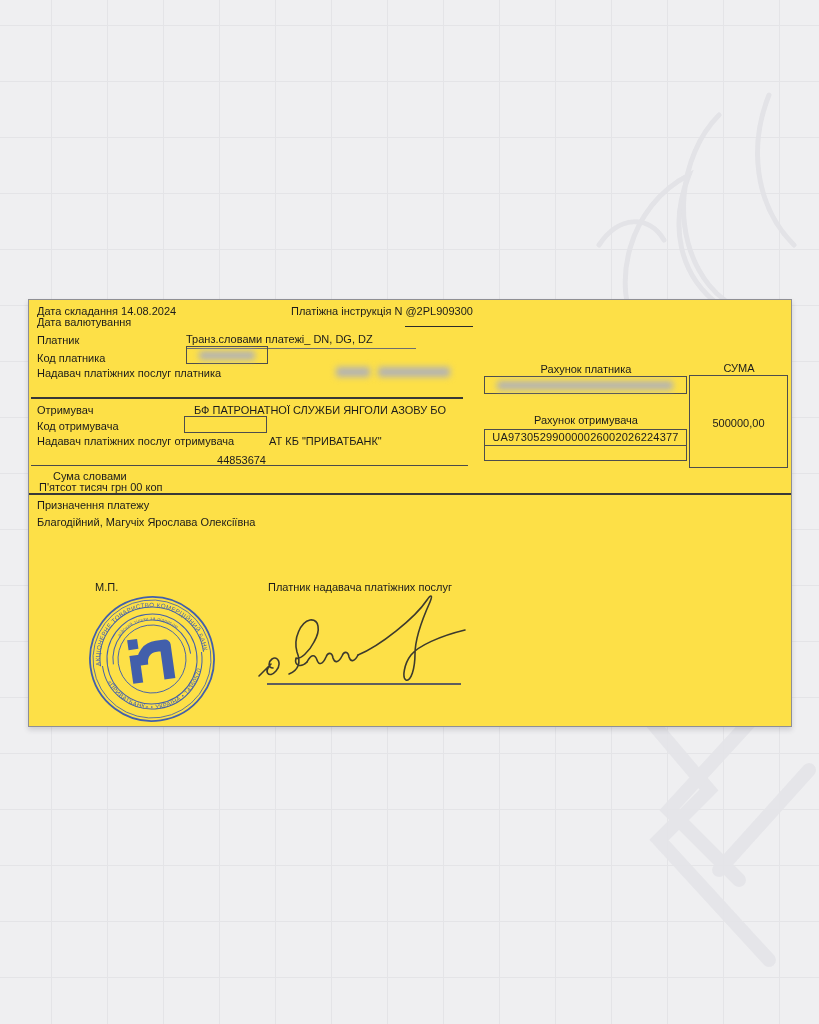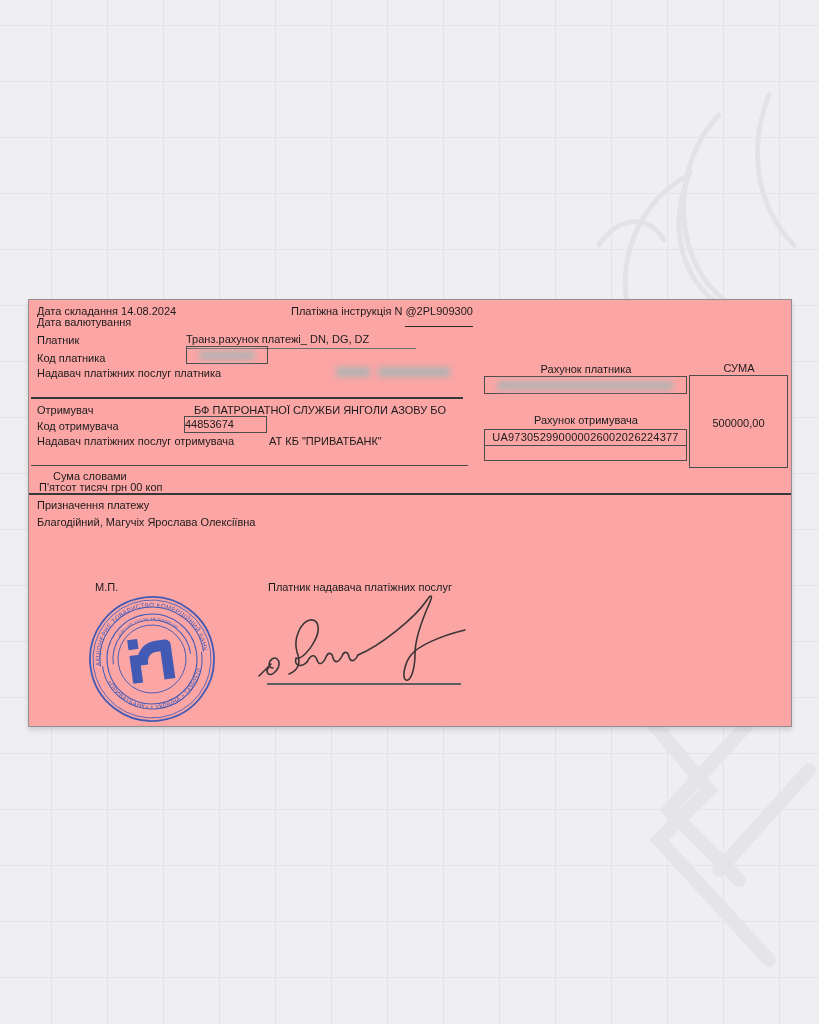--- a/index.html
+++ b/index.html
@@ -10,32 +10,32 @@
       linear-gradient(#e4e4e7 1px, transparent 1px),
       linear-gradient(90deg,#e4e4e7 1px, transparent 1px);
     background-size:56px 56px;
     background-position:51px 25px;
     font-family:"Liberation Sans","DejaVu Sans",sans-serif;
     color:#1b1b1b;
   }
   .wm{position:absolute;pointer-events:none;}
   .doc{
     position:absolute;left:28px;top:299px;width:762px;height:426px;
-    background:#fca5a5;border:1px solid #8f8f94;
+    background:#fde047;border:1px solid #8f8f94;
     box-shadow:0 3px 5px rgba(60,60,70,.18);
     font-size:11px;line-height:1.15;
   }
   .abs{position:absolute;white-space:nowrap;}
   .ctr{text-align:center;}
   .box{position:absolute;border:1px solid #4d4d4d;box-sizing:border-box;}
   .hr{position:absolute;background:#383838;}
   .blob{background:#b3b3b3;filter:blur(3px);border-radius:2px;display:inline-block;vertical-align:middle;}
   .u-num{border-bottom:1px solid #2b2b2b;padding-bottom:9px;}
   .payer-val{border-bottom:1px solid #6e6e6e;display:inline-block;width:230px;padding-bottom:2px;}
-  .codebox-val{display:block;text-align:left;line-height:15px;}
+  .codebox-val{display:block;text-align:right;line-height:15px;margin-top:36px;}
   .ua-val{display:block;text-align:center;line-height:15px;letter-spacing:.2px;}
   .sig-line{position:absolute;background:#5e5e5e;}
 </style>
 </head>
 <body>
 
 <svg class="wm" style="right:0;top:85px" width="250" height="270" viewBox="0 0 250 270">
   <g fill="none" stroke="#e2e2e6" stroke-width="5" stroke-linecap="round" opacity="0.9">
     <path d="M70,250 C40,200 60,120 120,90 C100,140 110,190 150,220"></path>
     <path d="M150,30 C110,70 100,150 140,200 C160,225 190,235 220,230"></path>
@@ -60,21 +60,21 @@
   <div class="abs" style="left:8px;top:16px">Дата валютування</div>
 
   <div class="abs" style="left:262px;top:5px">
     <span>Платіжна інструкція N</span>
     <span class="u-num">@2PL909300</span>
   </div>
 
 
   <div class="abs" style="left:8px;top:34px">Платник</div>
   <div class="abs" style="left:157px;top:33px">
-    <span class="payer-val">Транз.рахунок платежі_ DN, DG, DZ</span>
+    <span class="payer-val">Транз.словами платежі_ DN, DG, DZ</span>
   </div>
 
   <div class="abs" style="left:8px;top:52px">Код платника</div>
   <div class="box" style="left:157px;top:46px;width:82px;height:18px">
     <span class="blob" style="width:56px;height:9px;margin:4px 12px"></span>
   </div>
 
   <div class="abs" style="left:8px;top:67px">Надавач платіжних послуг платника</div>
   <div class="abs" style="left:307px;top:65px">
     <span class="blob" style="width:34px;height:10px"></span>

